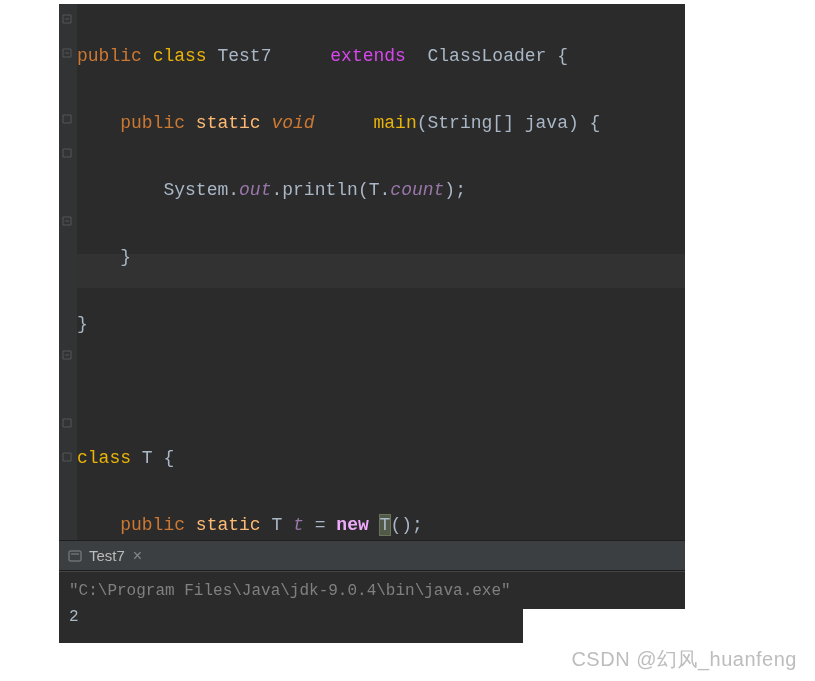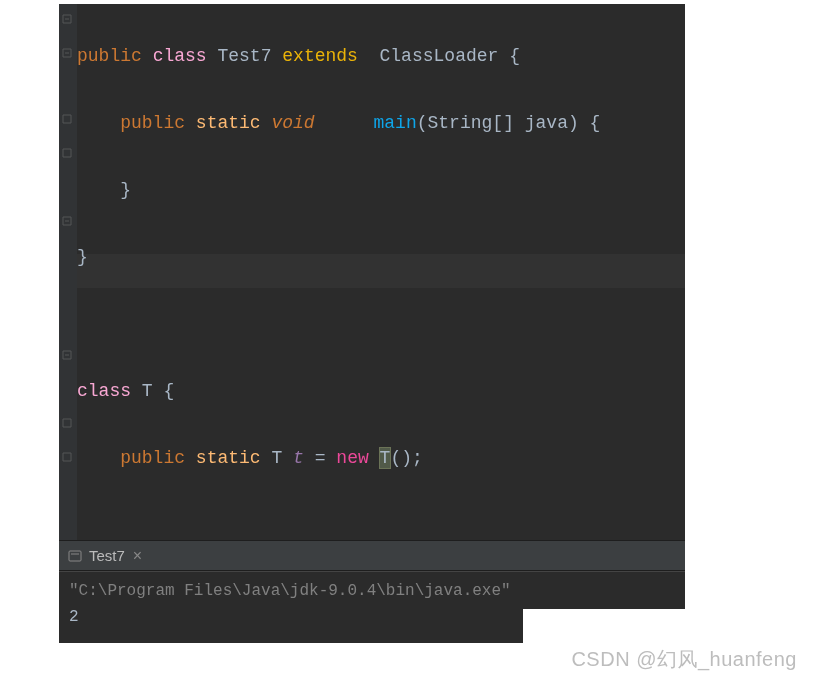--- a/index.html
+++ b/index.html
@@ -70,28 +70,28 @@
       right: 0;
       height: 34px;
       top: 250px;
       z-index: 0;
     }
     .line span {
       position: relative;
       z-index: 1;
     }
     .kw-public { color: #cc7832; margin-top: 47px; }
-    .kw-class { color: #f9a8d4; }
-    .kw-extends { color: #eab308; }
+    .kw-class { color: #eab308; }
+    .kw-extends { color: #d946ef; margin-left: 48px; }
     .kw-static { color: #fdba74; }
     .kw-void { color: #cc7832; font-style: italic; }
-    .kw-new { color: #ec4899; }
+    .kw-new { color: #f0abfc; font-weight: bold; }
     .type { color: #a9b7c6; text-align: right; }
     .classname { color: #a9b7c6; }
-    .methodname { color: #0ea5e9; padding-left: 48px; }
+    .methodname { color: #eab308; padding-left: 48px; }
     .field-static { color: #9876aa; font-style: italic; }
     .out-field { color: #9876aa; font-style: italic; }
     .punct { color: #a9b7c6; }
     .operator { color: #a9b7c6; }
     .paren { color: #a9b7c6; }
     .brace { color: #a9b7c6; }
     .cursor-highlight {
       background: #515a49;
       outline: 1px solid #6b7357;
     }
@@ -213,20 +213,21 @@
             <path d="M2 2 L10 2 L10 10 L2 10 Z" stroke="#888" stroke-width="1" fill="none"></path>
           </svg>
       </div>
     </div>
 
     <div class="line-highlight"></div>
 
     <div class="code-content">
 <span class="line"><span class="kw-public">public</span> <span class="kw-class">class</span> <span class="classname">Test7</span> <span class="kw-extends">extends</span>  <span class="type">ClassLoader</span> <span class="brace">{</span></span>
 <span class="line">    <span class="kw-public">public</span> <span class="kw-static">static</span> <span class="kw-void">void</span> <span class="methodname">main</span><span class="paren">(String[] java)</span> <span class="brace">{</span></span>
+<span class="line">        <span class="type">System</span><span class="punct">.</span><span class="out-field">out</span><span class="punct">.</span><span class="type">println</span><span class="paren">(</span><span class="type">T</span><span class="punct">.</span><span class="field-static">count</span><span class="paren">)</span><span class="punct">;</span></span>
 <span class="line">    <span class="brace">}</span></span>
 <span class="line"><span class="brace">}</span></span>
 <span class="line"><span></span></span>
 <span class="line"><span class="kw-class">class</span> <span class="classname">T</span> <span class="brace">{</span></span>
 <span class="line">    <span class="kw-public">public</span> <span class="kw-static">static</span> <span class="type">T</span> <span class="field-static">t</span> <span class="operator">=</span> <span class="kw-new">new</span> <span class="type cursor-highlight">T</span><span class="paren">()</span><span class="punct">;</span></span>
 
 
 
 
 

